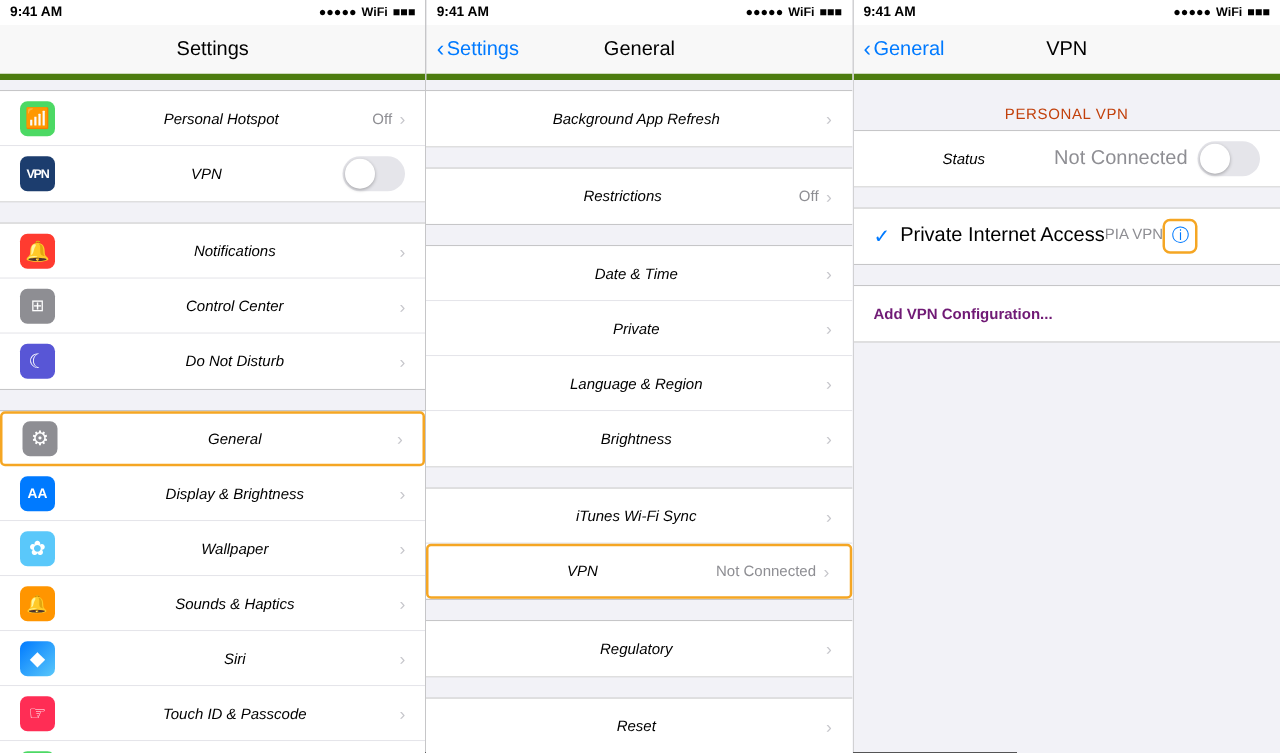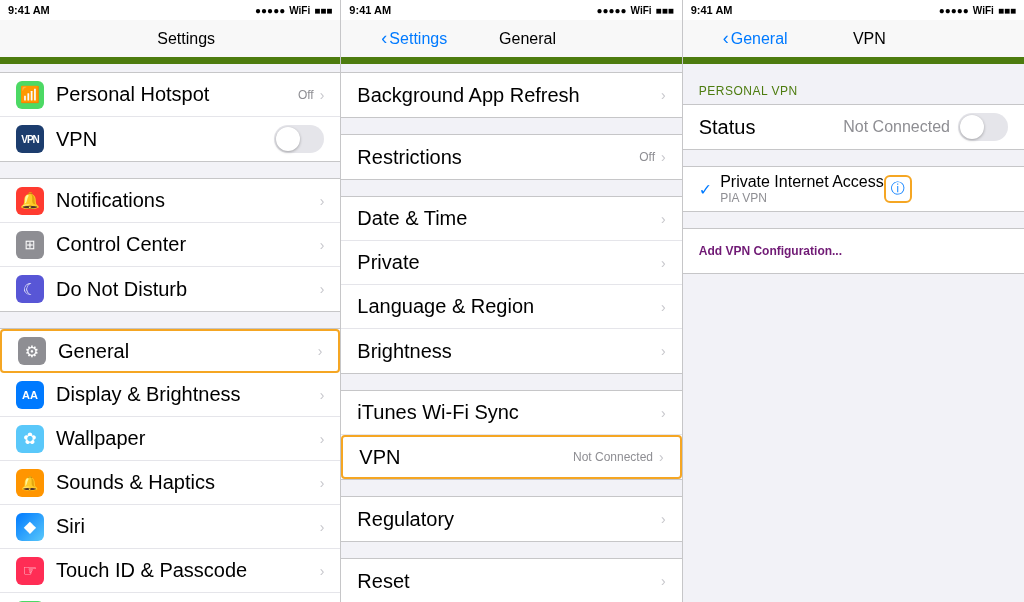--- a/index.html
+++ b/index.html
@@ -13,20 +13,21 @@
     }
 
     .phone-panel {
       width: 370px;
       height: 602px;
       background: #f2f2f7;
       display: flex;
       flex-direction: column;
       border-right: 1px solid #c6c6c8;
       overflow: hidden;
+      text-align: center;
     }
 
     
     .status-bar {
       background: #fff;
       height: 20px;
       display: flex;
       align-items: center;
       justify-content: space-between;
       padding: 0 8px;
@@ -36,23 +37,22 @@
     }
     .status-bar .right { display: flex; align-items: center; gap: 4px; font-size: 10px; }
     .nav-bar-wrapper {
       position: relative;
       display: flex;
       align-items: center;
       width: 100%;
       height: 44px;
       justify-content: center;
       background: #f8f8f8;
-      border-bottom: 7px solid #4d7c0f;
+      border-bottom: 5px solid #4d7c0f;
       flex-shrink: 0;
-      padding-left: 32px;
     }
 
     
     .settings-list {
       flex: 1;
       overflow-y: auto;
       background: #f2f2f7;
     }
 
     .section-separator {
@@ -107,22 +107,23 @@
     .icon-red { background: #ff3b30; }
     .icon-gray { background: #8e8e93; }
     .icon-orange { background: #ff9500; }
     .icon-teal { background: #5ac8fa; }
     .icon-pink { background: #ff2d55; }
     .icon-indigo { background: #5856d6; }
     .icon-dark-blue { background: #1c3d6e; }
 
     .list-item .label {
       flex: 1;
-      font-size: 20px;
+      font-size: 12px;
       color: #000;
+      font-style: italic;
     }
     .list-item .value {
       font-size: 12px;
       color: #8e8e93;
       margin-right: 6px;
     }
     .list-item .chevron {
       color: #c7c7cc;
       font-size: 14px;
     }
@@ -140,21 +141,21 @@
       width: 24px;
       height: 24px;
       border-radius: 50%;
       background: #fff;
       box-shadow: 0 1px 3px rgba(0,0,0,0.3);
     }
 
     
     .vpn-section-label {
       font-size: 12px;
-      color: #4d7c0f;
+      color: #c2410c;
       padding: 12px 16px 6px;
       text-transform: uppercase;
       letter-spacing: 0.5px;
     }
     .vpn-checkmark {
       color: #007aff;
       font-size: 16px;
       margin-right: 8px;
     }
     .vpn-info-btn {
@@ -171,21 +172,20 @@
     }
 
     .vpn-status-value {
       color: #8e8e93;
       font-size: 16px;
       margin-right: 8px;
     }
 
     .list-item-vpn-name {
       display: flex;
-      flex-direction: column;
     }
     .list-item-vpn-name .main { font-size: 16px; color: #000; }
     .list-item-vpn-name .sub { font-size: 12px; color: #8e8e93; }
   </style>
 </head>
 <body>
 
 <div class="phone-panel">
 
   <div class="status-bar">

